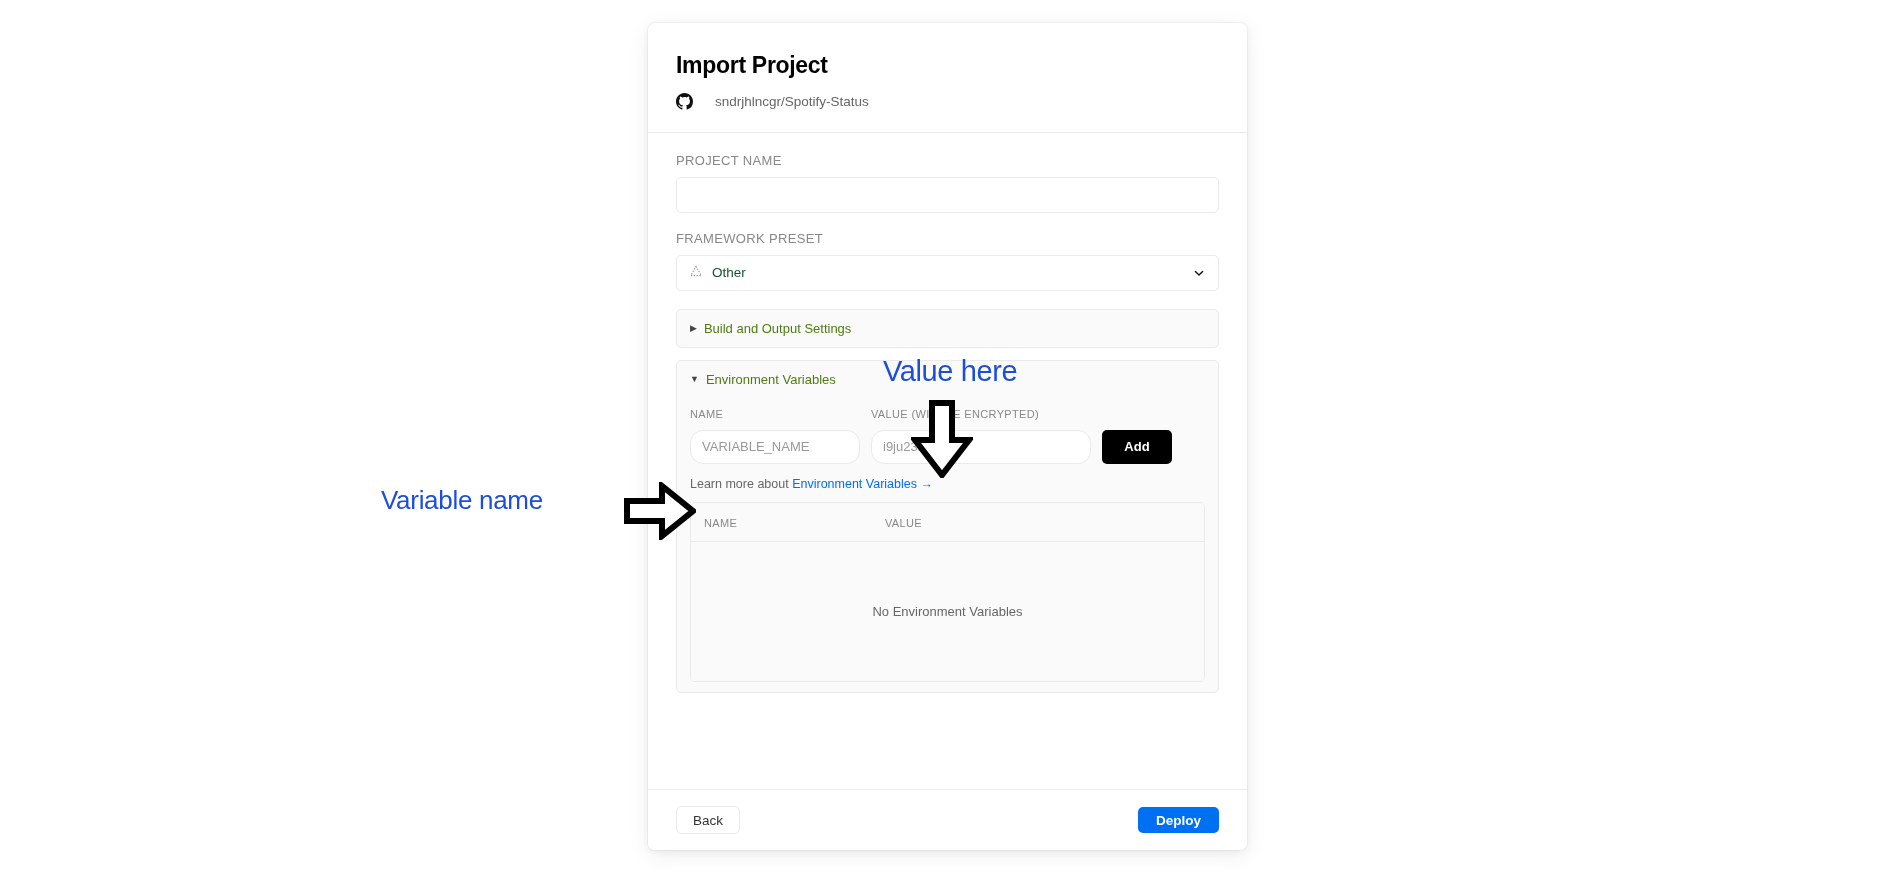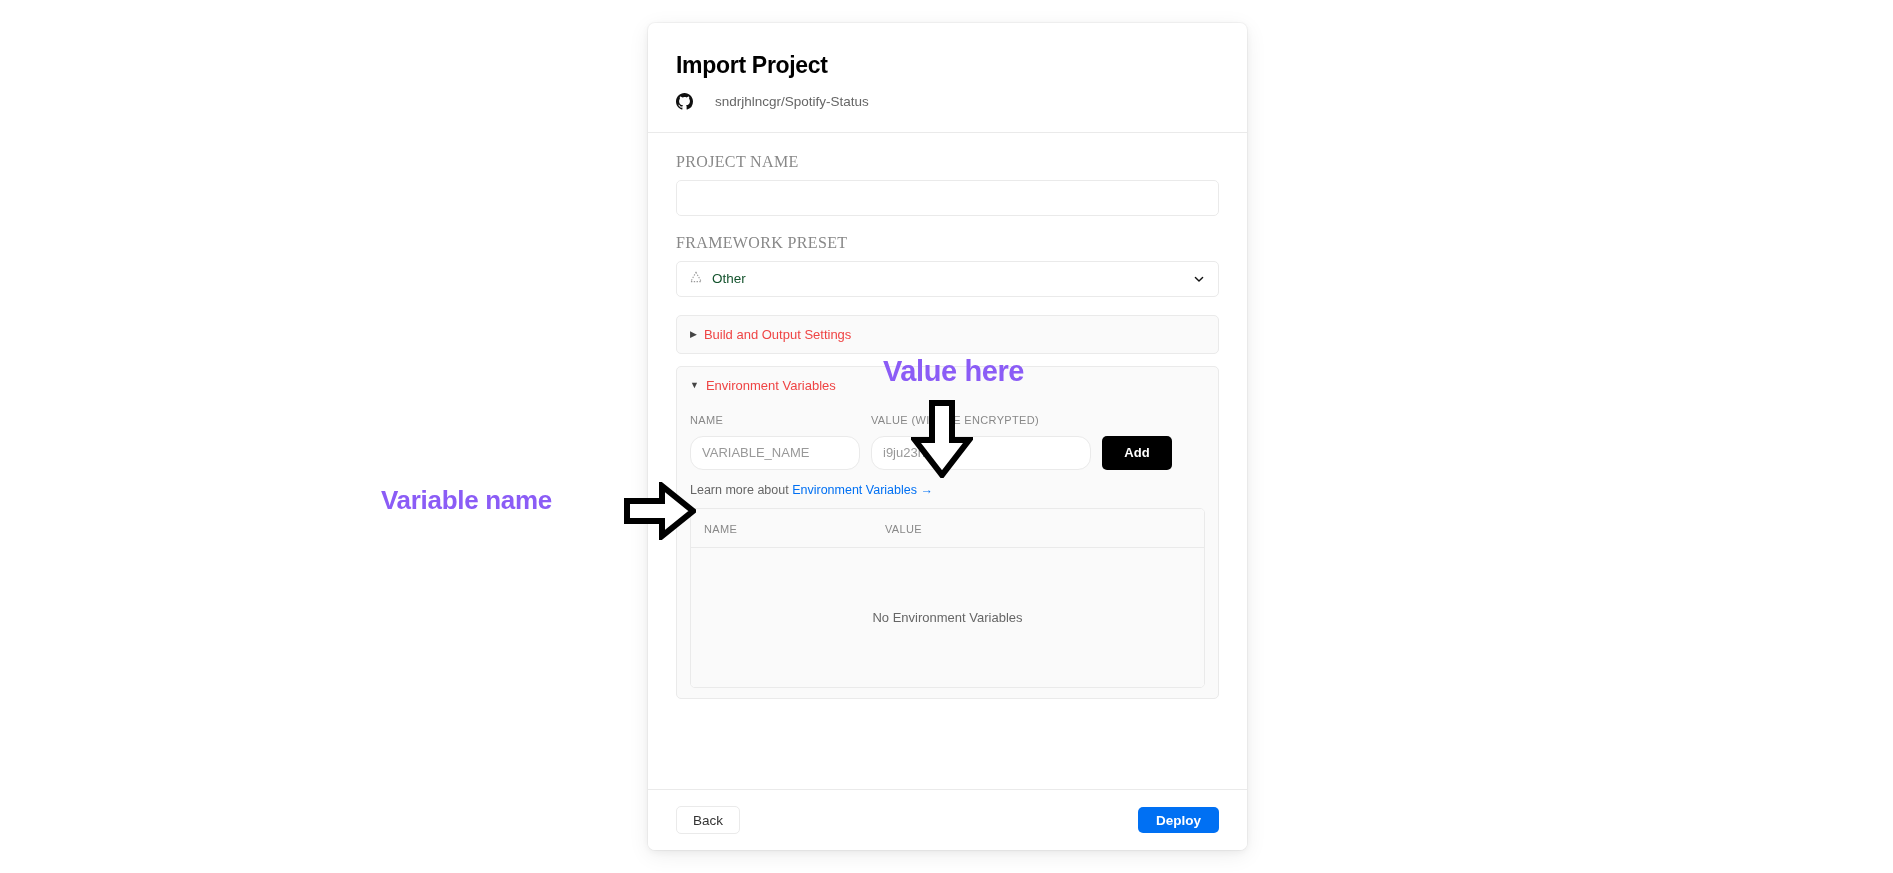--- a/index.html
+++ b/index.html
@@ -66,27 +66,26 @@
   }
 
   
   .card-body {
     padding: 20px 28px 0 28px;
     flex: 1;
     overflow: hidden;
   }
 
   .field-label {
-    font-size: 16px;
+    font-size: 13px;
     letter-spacing: 0.35px;
     color: #888888;
     text-transform: uppercase;
     margin-bottom: 9px;
     display: block;
-    font-family: Liberation Serif, serif;
   }
 
   .text-input {
     width: 100%;
     height: 36px;
     border: 1px solid #eaeaea;
     border-radius: 5px;
     background: #ffffff;
     font-family: "Liberation Sans", sans-serif;
     font-size: 13.5px;
@@ -137,21 +136,21 @@
     user-select: none;
   }
   .tri {
     font-size: 9px;
     color: #444444;
     line-height: 1;
     display: inline-block;
   }
   .panel-title {
     font-size: 13px;
-    color: #ef4444;
+    color: #4d7c0f;
   }
 
   .panel-expanded { background: #fafafa; padding-bottom: 10px; }
 
   .env-body { padding: 0 13px 0 13px; }
 
   .env-col-heads {
     display: flex;
     margin-top: 6px;
     margin-bottom: 8px;
@@ -264,22 +263,22 @@
     font-size: 13.5px;
     font-weight: 600;
     color: #ffffff;
     cursor: pointer;
   }
 
   
   .anno {
     position: absolute;
     font-family: "Liberation Sans", sans-serif;
-    font-weight: 700;
-    color: #8b5cf6;
+    font-weight: 400;
+    color: #1d4ed8;
     white-space: nowrap;
     pointer-events: none;
   }
   .anno-value-here {
     left: 883px;
     top: 355px;
     font-size: 29px;
     letter-spacing: -0.4px;
   }
   .anno-variable-name {

